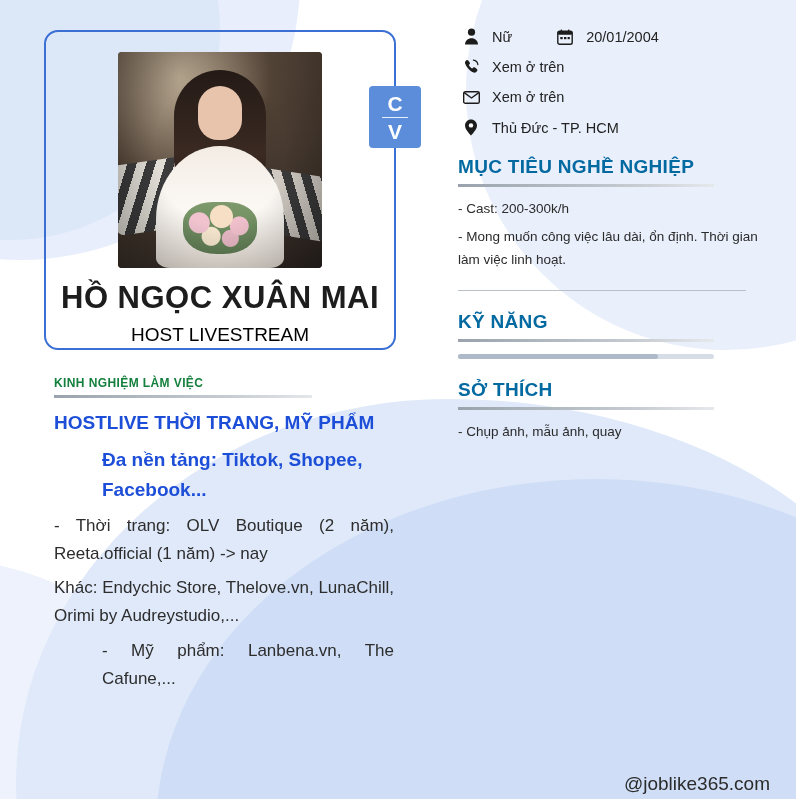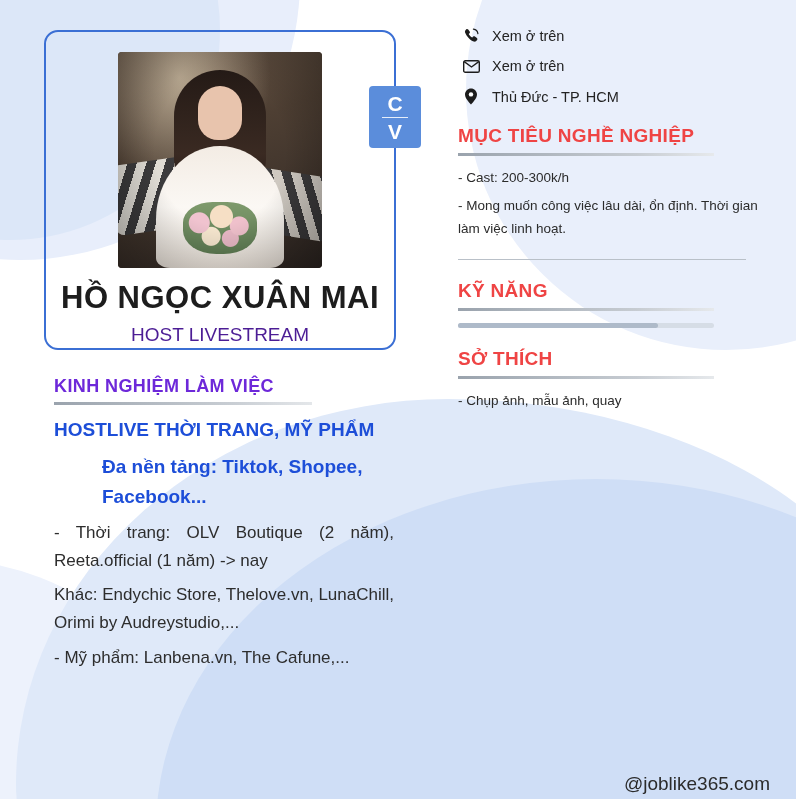--- a/index.html
+++ b/index.html
@@ -180,29 +180,29 @@
     font-weight: 700;
     letter-spacing: .5px;
     color: #1d1d1d;
   }
   .job-title {
     position: absolute;
     left: 0; right: 0;
     top: 292px;
     text-align: center;
     font-size: 19px;
-    color: #4c1d95;
+    color: #000000;
   }
 
   .section { margin-top: 26px; }
   .section-head {
-    font-size: 18px;
+    font-size: 12px;
     font-weight: 700;
     letter-spacing: .4px;
-    color: #6d28d9;
+    color: #15803d;
     text-transform: uppercase;
     padding-left: 10px;
     margin-top: 12px;
   }
   .head-rule {
     margin: 5px 0 10px 10px;
     height: 3px;
     background: linear-gradient(90deg, #9aa3ad 0%, #c9ced4 70%, #e4e7ea 100%);
     width: 232px;
   }
@@ -234,21 +234,21 @@
     color: #1c1c1c;
   }
   .contact-text { padding-left: 8px; }
   .contact-row.dual { margin-bottom: 14px; }
   .contact-row.dual .second-icon { margin-left: 40px; }
 
   .r-section { margin-top: 20px; }
   .r-head {
     font-size: 19px;
     font-weight: 700;
-    color: #ef4444;
+    color: #0369a1;
     letter-spacing: .3px;
     text-transform: uppercase;
   }
   .r-rule {
     margin: 6px 0 10px 0;
     height: 3px;
     width: 256px;
     background: linear-gradient(90deg, #9aa3ad 0%, #c7ccd2 70%, #e6e9ec 100%);
   }
   .r-text { font-size: 13.5px; line-height: 1.75; color: #2b2b2b; }
@@ -323,28 +323,49 @@
     </div>
 
     <div class="section">
       <div class="section-head">KINH NGHIỆM LÀM VIỆC</div>
       <div class="head-rule wide"></div>
       <div class="left-body">
         <div class="b-strong">HOSTLIVE THỜI TRANG, MỸ PHẨM</div>
         <div class="b-strong" style="margin-top:8px;margin-left:48px;">Đa nền tảng: Tiktok, Shopee, Facebook...</div>
         <div class="b-text" style="margin-top:8px;">-  Thời trang:  OLV Boutique (2 năm), Reeta.official (1 năm) -&gt; nay</div>
         <div class="b-text" style="margin-top:6px;">Khác: Endychic Store, Thelove.vn, LunaChill, Orimi by Audreystudio,...</div>
-        <div class="b-text" style="margin-top:6px;">- Mỹ phẩm: Lanbena.vn, The Cafune,...</div>
+        <div class="b-text" style="margin-top:6px;margin-left:48px;">- Mỹ phẩm: Lanbena.vn, The Cafune,...</div>
       </div>
     </div>
 
   </div>
 
   <div class="right-col">
 
+    <div class="contact-row dual">
+      <span class="contact-icon">
+        <svg width="15" height="17" viewBox="0 0 15 17" aria-hidden="true">
+          <circle cx="7.5" cy="4.2" r="3.6" fill="currentColor"></circle>
+          <path d="M1 16.5c0-3.6 2.9-6.2 6.5-6.2s6.5 2.6 6.5 6.2z" fill="currentColor"></path>
+        </svg>
+      </span>
+      <span class="contact-text">Nữ</span>
+      <span class="contact-icon second-icon">
+        <svg width="16" height="16" viewBox="0 0 16 16" aria-hidden="true">
+          <rect x="0.8" y="2.2" width="14.4" height="13" rx="1.8" fill="none" stroke="currentColor" stroke-width="1.4"></rect>
+          <rect x="0.8" y="2.2" width="14.4" height="3.6" rx="1.2" fill="currentColor"></rect>
+          <rect x="3.6" y="0.4" width="1.5" height="3.2" rx=".7" fill="currentColor"></rect>
+          <rect x="10.9" y="0.4" width="1.5" height="3.2" rx=".7" fill="currentColor"></rect>
+          <rect x="3.3" y="8" width="2.4" height="2.2" fill="currentColor"></rect>
+          <rect x="7" y="8" width="2.4" height="2.2" fill="currentColor"></rect>
+          <rect x="10.6" y="8" width="2.2" height="2.2" fill="currentColor"></rect>
+        </svg>
+      </span>
+      <span class="contact-text">20/01/2004</span>
+    </div>
 
     <div class="contact-row">
       <span class="contact-icon">
         <svg width="16" height="16" viewBox="0 0 16 16" aria-hidden="true">
           <path d="M3.3 1.2c.6-.5 1.4-.4 1.9.2l1.5 2c.4.6.3 1.4-.2 1.9l-.8.7c.8 1.6 2 2.8 3.6 3.6l.7-.8c.5-.5 1.3-.6 1.9-.2l2 1.5c.6.5.7 1.3.2 1.9l-.9 1c-.6.7-1.6.9-2.5.6C7.2 12.3 3.7 8.8 2.1 4.6c-.3-.9-.1-1.9.6-2.5z" fill="currentColor"></path>
           <path d="M10.4 1.1c2.4.3 4.2 2.1 4.5 4.5" fill="none" stroke="currentColor" stroke-width="1.2" stroke-linecap="round"></path>
         </svg>
       </span>
       <span class="contact-text">Xem ở trên</span>
     </div>

